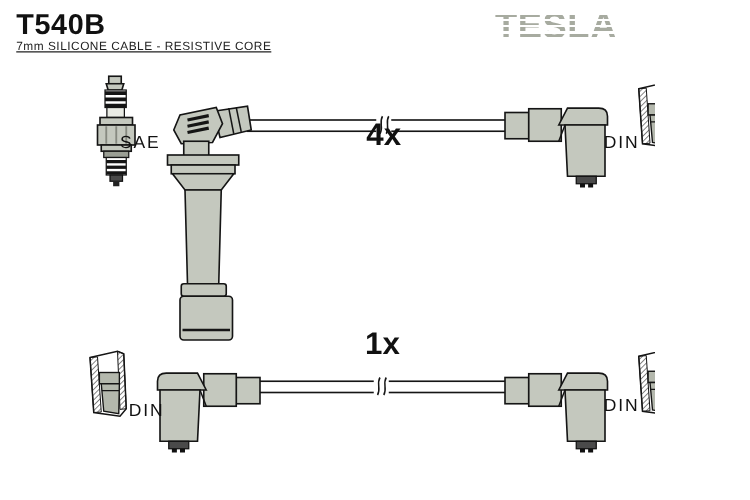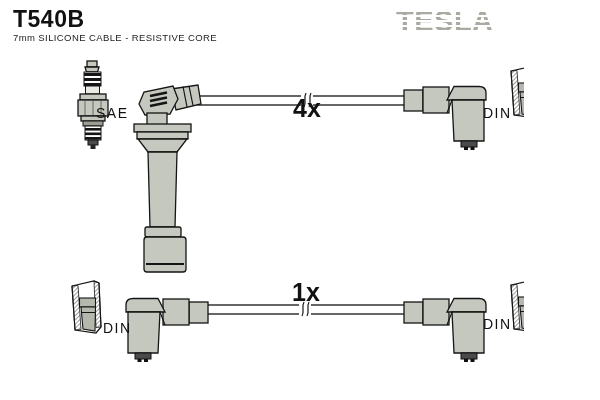--- a/index.html
+++ b/index.html
@@ -8,41 +8,42 @@
     font-family:"Liberation Sans",sans-serif;overflow:hidden;
   }
   .layer{position:absolute;left:0;top:0;}
   .code{
     position:absolute;left:13px;top:6px;font-size:23px;font-weight:700;
     color:#111;letter-spacing:0.5px;
   }
   .subtitle{
     position:absolute;left:13px;top:32px;font-size:9.5px;color:#222;
     letter-spacing:0.4px;
+    text-decoration:underline;
   }
   .brand{
     position:absolute;left:396px;top:7px;width:104px;height:28px;
     font-size:29px;line-height:28px;font-weight:700;color:#a7aba0;
     letter-spacing:0.5px;
   }
   .brand::after{
     content:"";position:absolute;left:-2px;top:0;right:-2px;bottom:-2px;
     background:repeating-linear-gradient(to bottom,
       rgba(255,255,255,0) 0px, rgba(255,255,255,0) 3px,
       #ffffff 3px, #ffffff 5px);
     pointer-events:none;
   }
   .lbl{position:absolute;font-size:14px;color:#111;letter-spacing:1.5px;margin-top:41px;}
   .lbl-sae{left:96px;top:64px;}
   .lbl-din-tr{left:483px;top:64px;}
   .lbl-din-bl{left:103px;top:279px;}
   .lbl-din-br{left:483px;top:275px;}
   .qty{position:absolute;font-size:25px;font-weight:600;color:#111;}
   .qty-top{left:293px;top:50px;margin-top:44px;}
-  .qty-bottom{left:292px;top:278px;}
+  .qty-bottom{left:292px;top:261px;}
   svg .part{fill:#c4c8be;stroke:#151515;stroke-width:1.3;}
   svg .inner{fill:#b4b8ad;stroke:#151515;stroke-width:1.1;}
   svg .white{fill:#ffffff;stroke:#151515;stroke-width:1.3;}
   svg .dark{fill:#4a4a4a;stroke:#111;stroke-width:1;}
   svg .ln{stroke:#151515;stroke-width:1.2;fill:none;}
 </style>
 </head>
 <body>
 
 <div class="screen">

